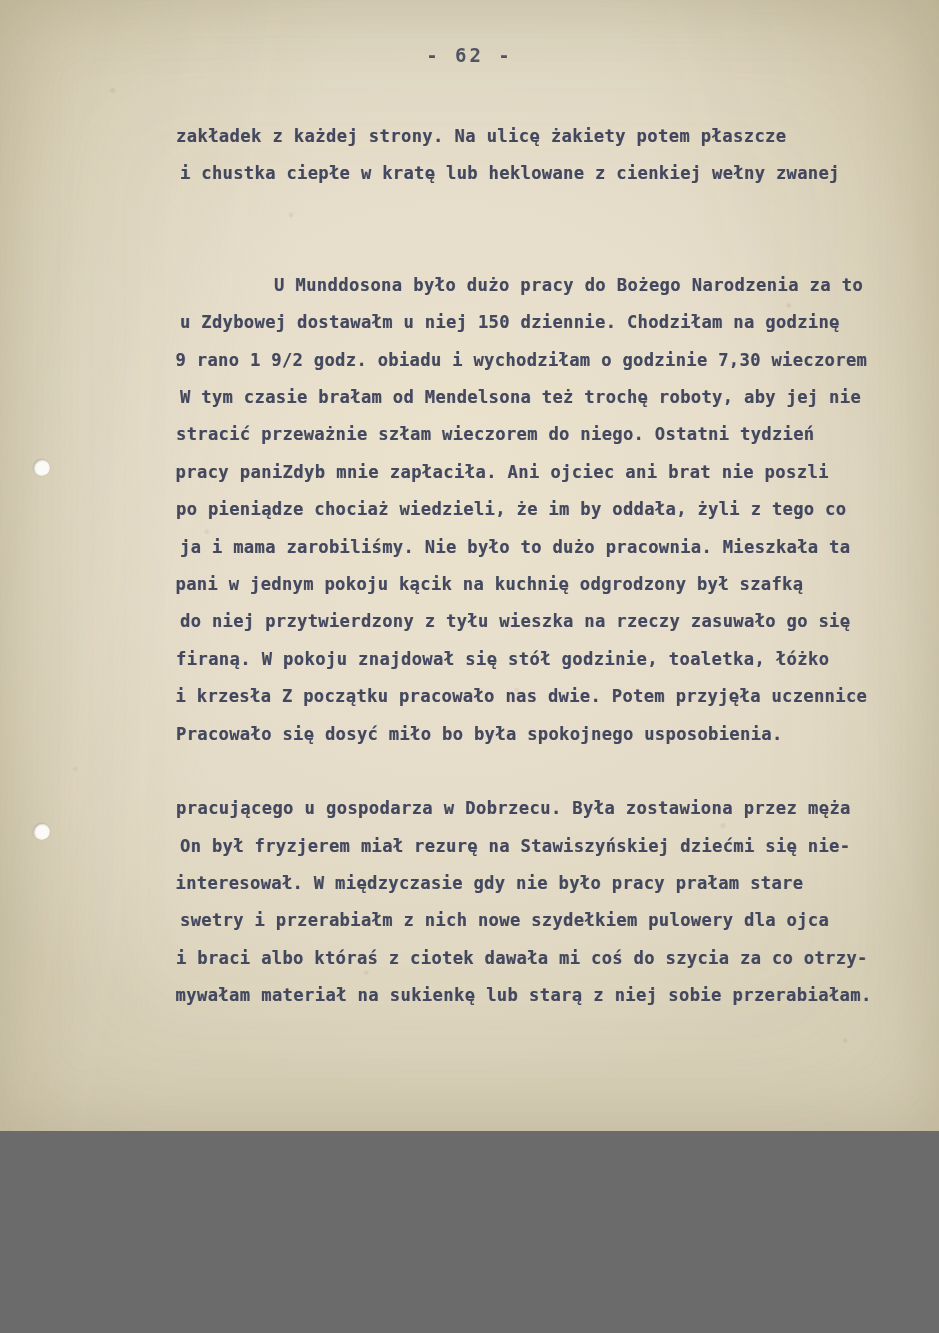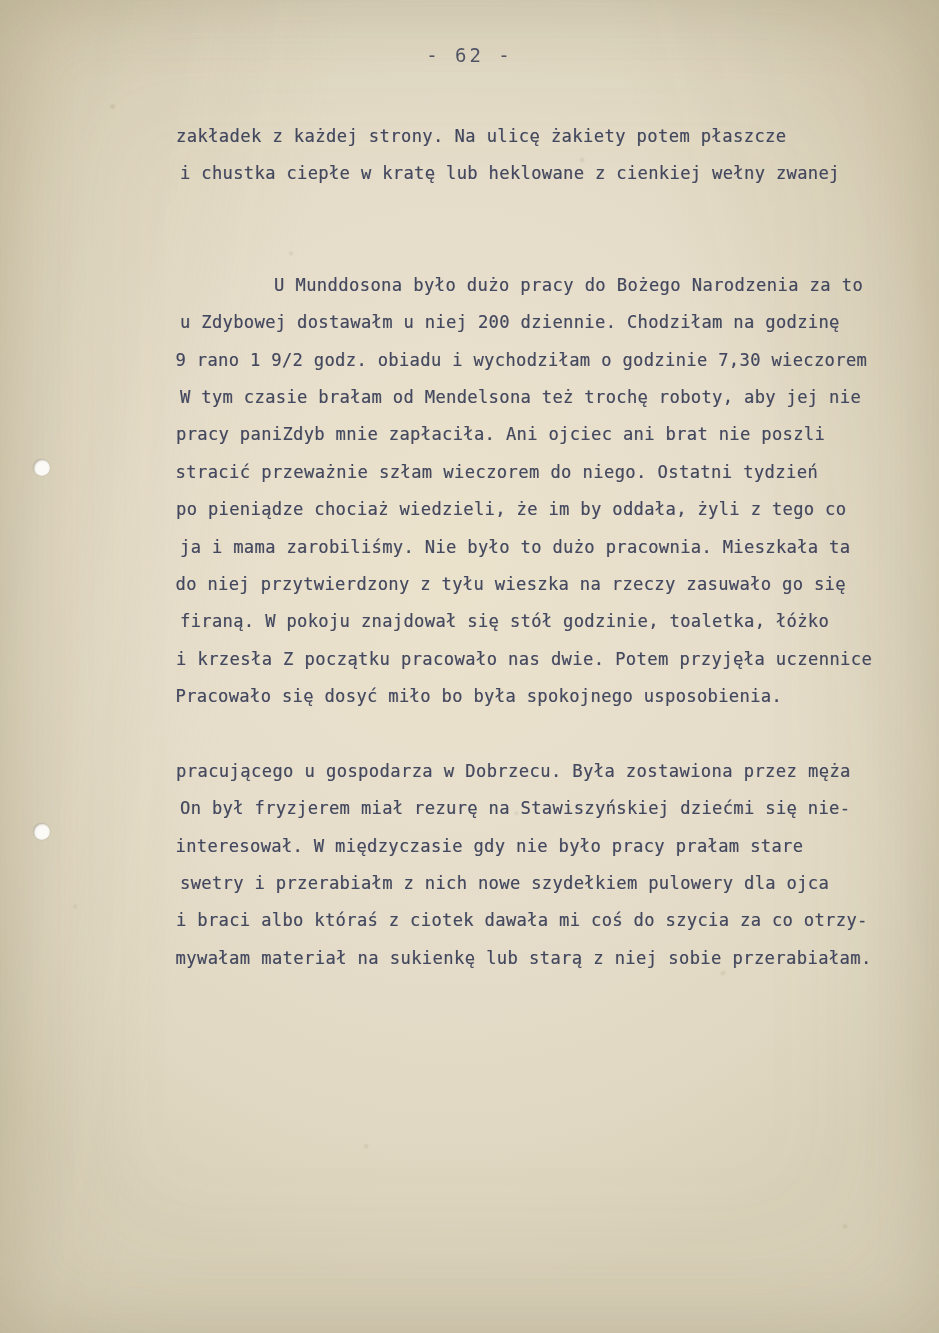--- a/index.html
+++ b/index.html
@@ -4,26 +4,27 @@
 <title>Typescript page 62</title>
 <style>
   html, body {
     margin: 0;
     padding: 0;
     background: #6b6b6b;
   }
   .page {
     position: relative;
     width: 939px;
-    height: 1333px;
+    height: 1131px;
     overflow: hidden;
     background:
       radial-gradient(ellipse 70% 55% at 48% 42%, #eae2cb 0%, #e6decb 45%, #e0d8c2 78%, #d8d0b8 100%);
     font-family: "DejaVu Sans Mono", "Liberation Mono", monospace;
     box-sizing: border-box;
+    font-weight: bold;
   }
   
   .grain {
     position: absolute;
     inset: 0;
     pointer-events: none;
     background-image:
       radial-gradient(circle at 12% 8%, rgba(180,168,136,0.20) 0 2px, rgba(0,0,0,0) 3px),
       radial-gradient(circle at 31% 19%, rgba(170,158,126,0.16) 0 1.5px, rgba(0,0,0,0) 3px),
       radial-gradient(circle at 62% 12%, rgba(175,163,131,0.14) 0 2px, rgba(0,0,0,0) 3px),
@@ -120,27 +121,28 @@
 
     <div class="para">
       <div class="line">zakładek z każdej strony. Na ulicę żakiety potem płaszcze</div>
       <div class="line">i chustka ciepłe w kratę lub heklowane z cienkiej wełny zwanej</div>
     </div>
 
     <div class="gap-lg"></div>
 
     <div class="para">
       <div class="line indent">U Munddosona było dużo pracy do Bożego Narodzenia za to</div>
-      <div class="line">u Zdybowej dostawałm u niej 200 dziennie. Chodziłam na godzinę</div>
+      <div class="line">u Zdybowej dostawałm u niej 150 dziennie. Chodziłam na godzinę</div>
       <div class="line">9 rano 1 9/2 godz. obiadu i wychodziłam o godzinie 7,30 wieczorem</div>
       <div class="line">W tym czasie brałam od Mendelsona też trochę roboty, aby jej nie</div>
+      <div class="line">stracić przeważnie szłam wieczorem do niego. Ostatni tydzień</div>
       <div class="line">pracy paniZdyb mnie zapłaciła. Ani ojciec ani brat nie poszli</div>
-      <div class="line">stracić przeważnie szłam wieczorem do niego. Ostatni tydzień</div>
       <div class="line">po pieniądze chociaż wiedzieli, że im by oddała, żyli z tego co</div>
       <div class="line">ja i mama zarobiliśmy. Nie było to dużo pracownia. Mieszkała ta</div>
+      <div class="line">pani w jednym pokoju kącik na kuchnię odgrodzony był szafką</div>
       <div class="line">do niej przytwierdzony z tyłu wieszka na rzeczy zasuwało go się</div>
       <div class="line">firaną. W pokoju znajdował się stół godzinie, toaletka, łóżko</div>
       <div class="line">i krzesła Z początku pracowało nas dwie. Potem przyjęła uczennice</div>
       <div class="line">Pracowało się dosyć miło bo była spokojnego usposobienia.</div>
     </div>
 
     <div class="gap-sm"></div>
 
     <div class="para">
       <div class="line">pracującego u gospodarza w Dobrzecu. Była zostawiona przez męża</div>

